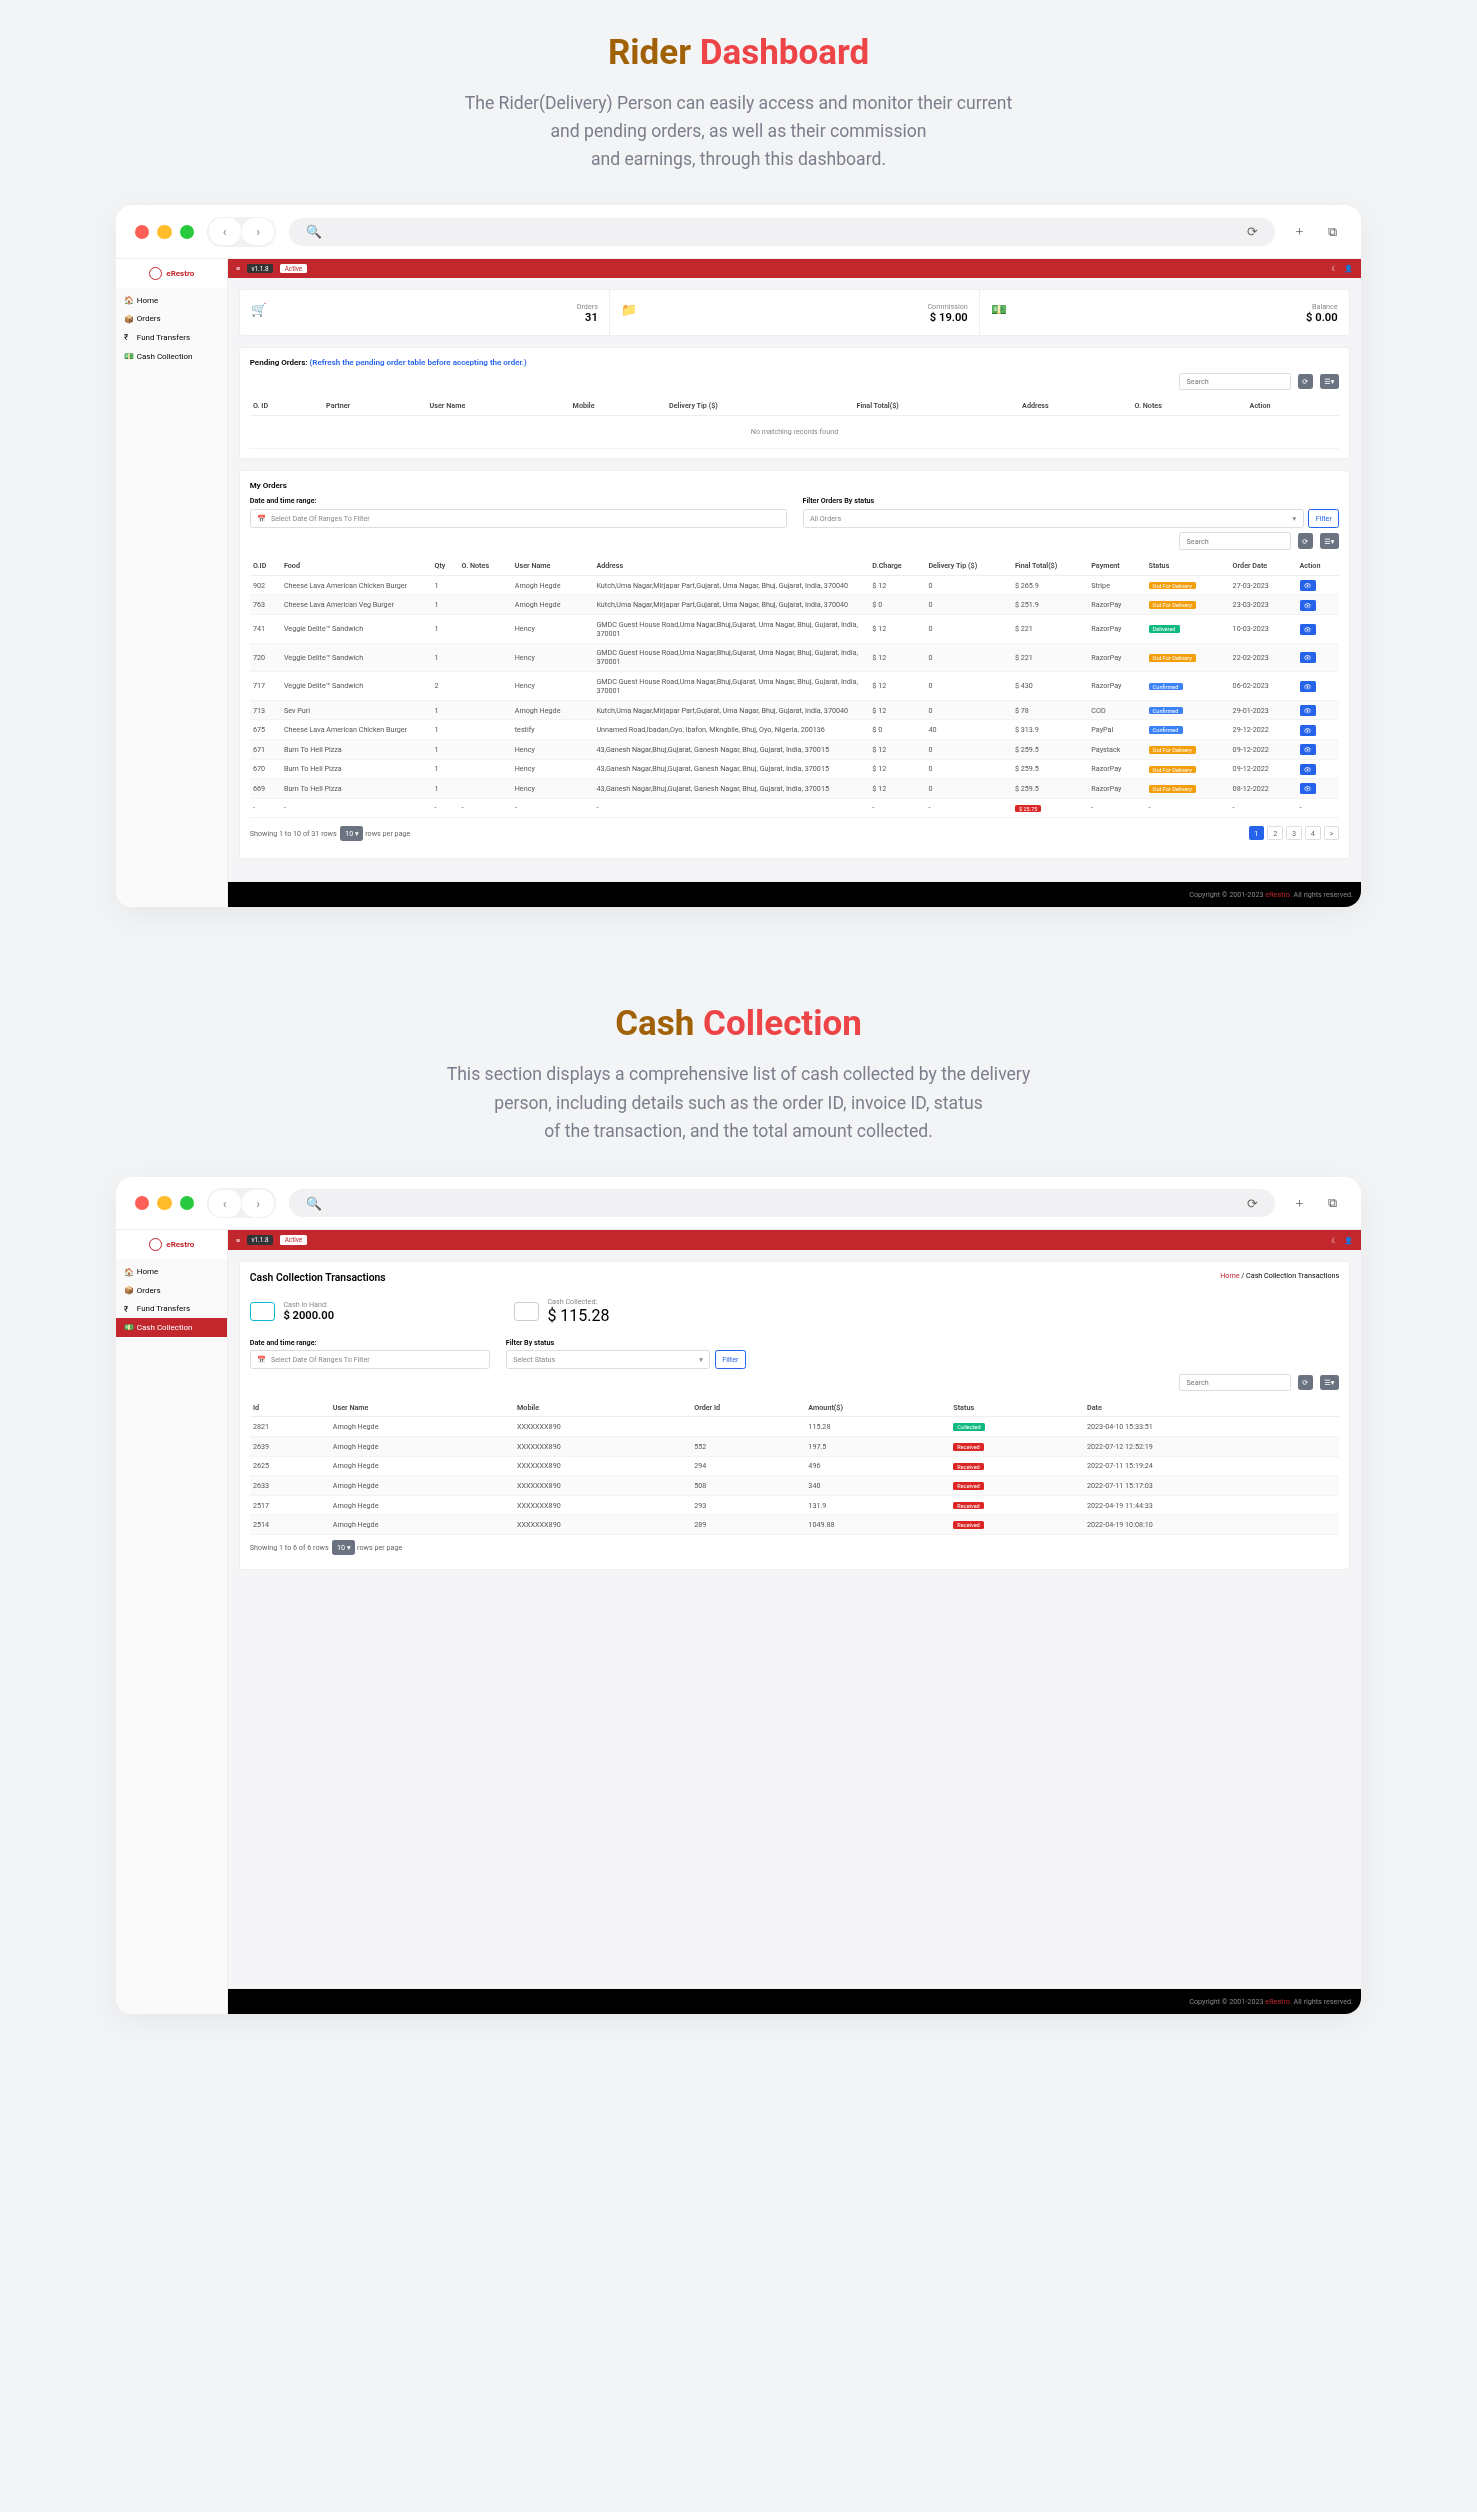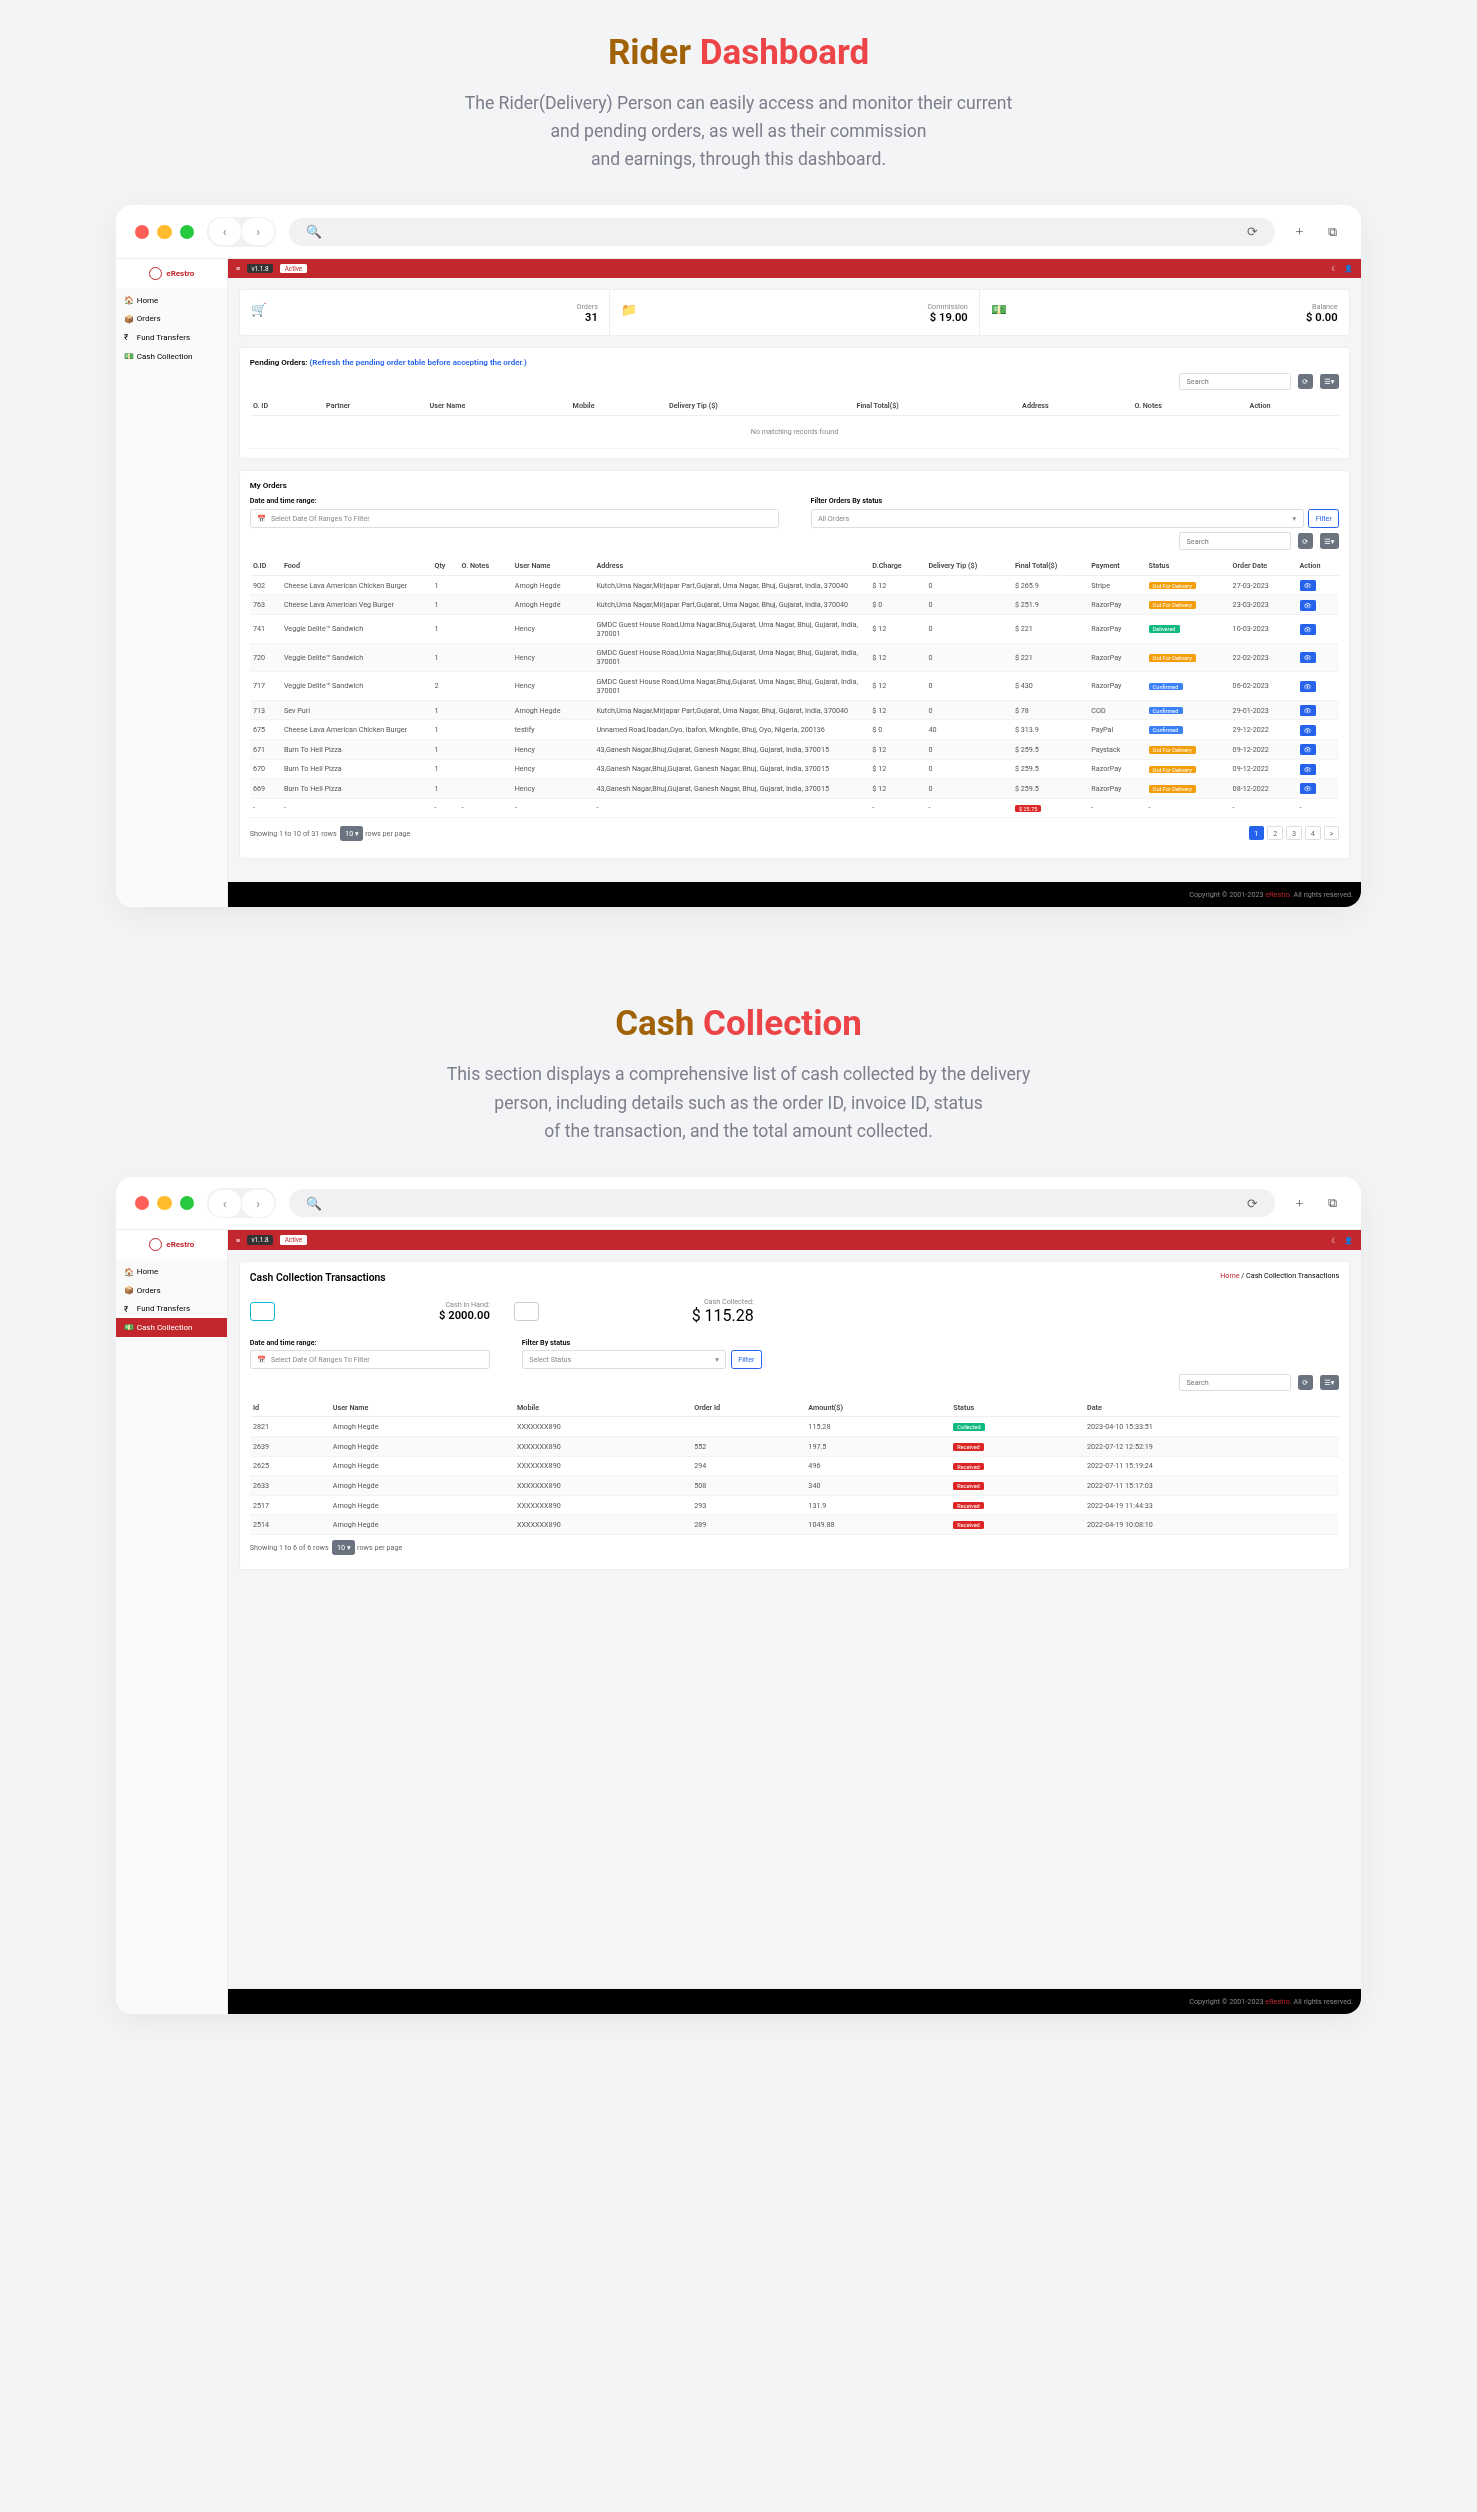--- a/index.html
+++ b/index.html
@@ -47,21 +47,21 @@
 .panel-title{font-weight:600;margin-bottom:6.4px}
 .link{color:#2563eb}
 .toolbar{display:flex;justify-content:flex-end;align-items:center;gap:6.4px;margin-bottom:6.4px}
 .search{border:0.8px solid #ddd;padding:3.2px 6.4px;border-radius:2.4px;font-size:7.2px;width:112px}
 .tbtn{background:#6b7280;color:#fff;padding:3.2px 4.8px;border-radius:2.4px;font-size:7.2px}
 table{width:100%;border-collapse:collapse;font-size:7.2px}
 th{text-align:left;padding:4.8px 3.2px;border-bottom:0.8px solid #eee;font-weight:600;color:#444}
 td{padding:4.8px 3.2px;border-bottom:0.8px solid #f3f3f3;color:#555}
 tr:nth-child(even) td{background:#fafafa}
 .nodata{text-align:center;padding:11.2px;color:#888}
-.filters{display:flex;gap:32px;margin-bottom:4.8px}
+.filters{display:flex;gap:16px;margin-bottom:4.8px}
 .filter{flex:1}
 .filter label{display:block;font-size:7.2px;font-weight:600;margin-bottom:3.2px}
 .filter .input{display:flex;align-items:center;gap:4.8px;border:0.8px solid #ddd;padding:4px 6.4px;border-radius:2.4px;color:#888;font-size:7.2px}
 .fbtn{border:0.8px solid #2563eb;color:#2563eb;padding:2.4px 6.4px;border-radius:2.4px;font-size:7.2px;background:#fff}
 .status-pill{padding:0.8px 4px;border-radius:1.6px;font-size:5.6px;color:#fff;white-space:nowrap}
 .s-out{background:#f59e0b}
 .s-del{background:#10b981}
 .s-conf{background:#3b82f6}
 .s-rec{background:#dc2626}
 .s-col{background:#10b981}
@@ -71,21 +71,21 @@
 .pages span{padding:1.6px 4.8px;border:0.8px solid #ddd;border-radius:1.6px}
 .pages span.active{background:#2563eb;color:#fff;border-color:#2563eb}
 .footer{text-align:right;padding:8px;font-size:7.2px;color:#888;background:#000000;border-top:0.8px solid #eee}
 .footer .brand{color:#c1272d}
 .breadcrumb{float:right;font-size:7.2px}
 .breadcrumb .home{color:#c1272d}
 .cashstats{display:flex;gap:24px;align-items:center;padding:4.8px 0}
 .cashstat{display:flex;gap:8px;align-items:center;width:240px}
 .cash-icon{width:25.6px;height:19px;border:1.6px solid #06b6d4;border-radius:3.2px}
 .cash-icon.fill{border-color:#ccc}
-.cash-text{text-align:right;flex:1}
+.cash-text{flex:1}
 .total-row td{background:#fafafa}
 .total-green{color:#059669;font-weight:600}
 .pricebadge{background:#dc2626;color:#fff;padding:0.8px 4px;border-radius:1.6px;font-size:5.6px}
 </style>
 </head>
 <body>
 
 <div class="page">
 
 <div class="hero">

